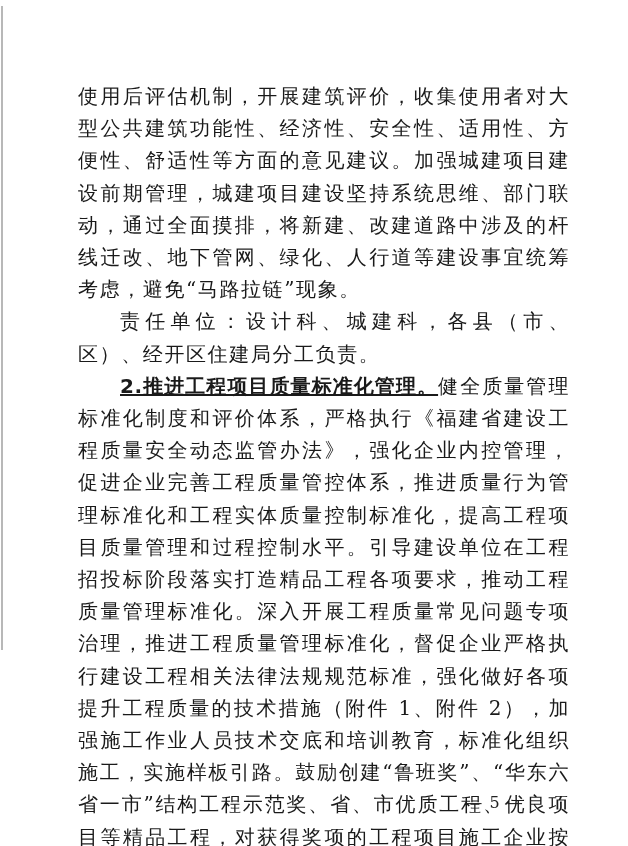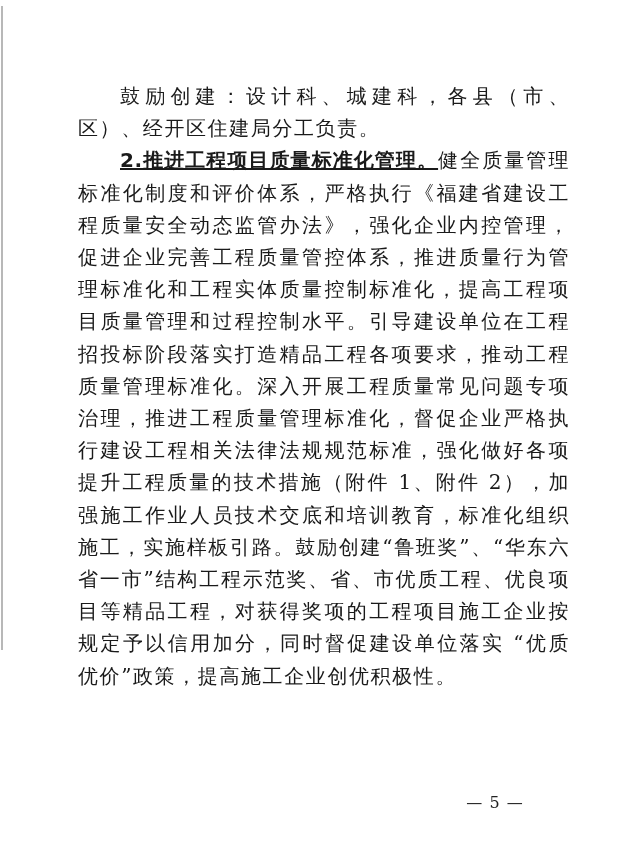--- a/index.html
+++ b/index.html
@@ -61,17 +61,18 @@
     letter-spacing: 1px;
     font-family: "DejaVu Serif", "Liberation Serif", serif;
   }
 </style>
 </head>
 <body>
 
 <div class="page">
   <div class="scan-line"></div>
   <div class="text-block">
-      <p class="para indent"><span class="run">鼓励创建：设计科、城建科，各县（市、区）、经开区住建局分工负责。</span></p>
+      <p class="para"><span class="run">使用后评估机制，开展建筑评价，收集使用者对大型公共建筑功能性、经济性、安全性、适用性、方便性、舒适性等方面的意见建议。加强城建项目建设前期管理，城建项目建设坚持系统思维、部门联动，通过全面摸排，将新建、改建道路中涉及的杆线迁改、地下管网、绿化、人行道等建设事宜统筹考虑，避免“马路拉链”现象。</span></p>
+      <p class="para indent"><span class="run">责任单位：设计科、城建科，各县（市、区）、经开区住建局分工负责。</span></p>
       <p class="para indent"><span class="run bold">2.推进工程项目质量标准化管理。</span><span class="run">健全质量管理标准化制度和评价体系，严格执行《福建省建设工程质量安全动态监管办法》，强化企业内控管理，促进企业完善工程质量管控体系，推进质量行为管理标准化和工程实体质量控制标准化，提高工程项目质量管理和过程控制水平。引导建设单位在工程招投标阶段落实打造精品工程各项要求，推动工程质量管理标准化。深入开展工程质量常见问题专项治理，推进工程质量管理标准化，督促企业严格执行建设工程相关法律法规规范标准，强化做好各项提升工程质量的技术措施（附件 1、附件 2），加强施工作业人员技术交底和培训教育，标准化组织施工，实施样板引路。鼓励创建“鲁班奖”、“华东六省一市”结构工程示范奖、省、市优质工程、优良项目等精品工程，对获得奖项的工程项目施工企业按规定予以信用加分，同时督促建设单位落实 “优质优价”政策，提高施工企业创优积极性。</span></p>
     </div>
   <div class="page-number">— 5 —</div>
 </div>
 
 </body></html>

